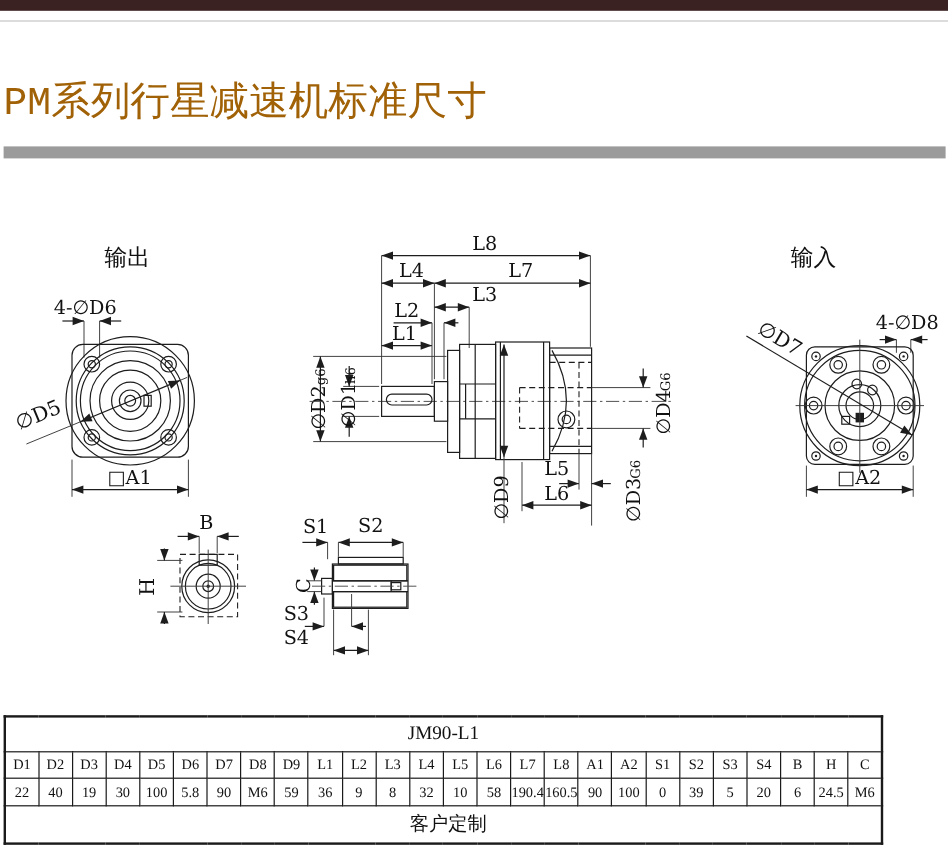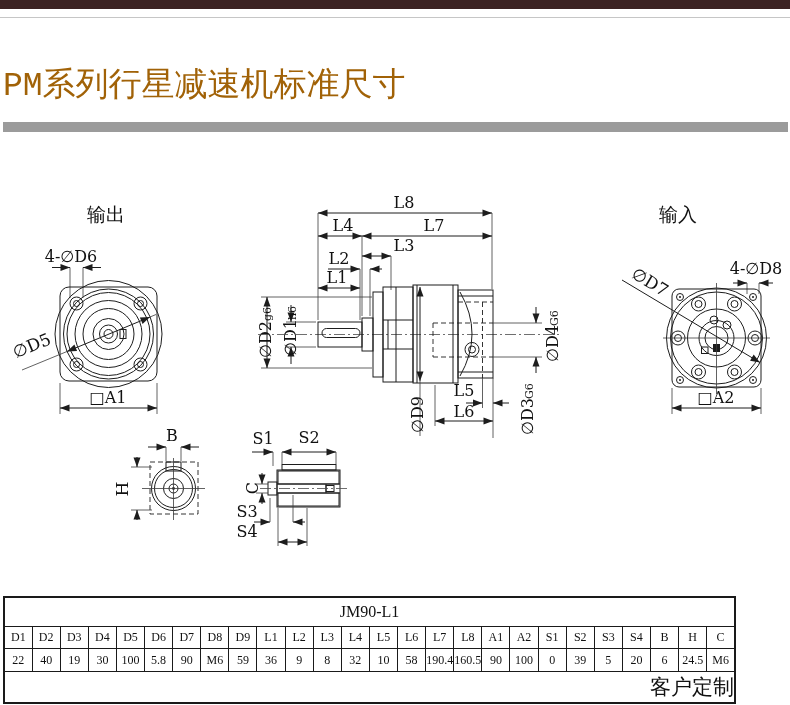--- a/index.html
+++ b/index.html
@@ -25,21 +25,21 @@
   .de{marker-end:url(#aE);}
   .ds{marker-start:url(#aS);}
   #spec-table{position:absolute;left:3px;top:596px;width:733px;border-collapse:collapse;
       table-layout:fixed;font-family:"Liberation Serif","DejaVu Serif",serif;color:#111;
       border:2px solid #1a1a1a;}
   #spec-table td{border:1px solid #1a1a1a;text-align:center;padding:0;font-size:12px;
       overflow:hidden;white-space:nowrap;}
   #spec-table .model-row td{height:28px;font-size:16px;}
   #spec-table .head-row td{height:21px;}
   #spec-table .val-row td{height:22px;}
-  #spec-table .foot-row td{height:30px;text-align:right;padding-left:8px;font-size:21px;}
+  #spec-table .foot-row td{height:30px;text-align:center;padding-left:8px;font-size:16px;}
 </style>
 </head>
 <body>
 
 <div id="page">
   <div id="topbar"></div>
   <div id="hairline"></div>
   <div id="title">PM系列行星减速机标准尺寸</div>
   <div id="graybar"></div>
 

